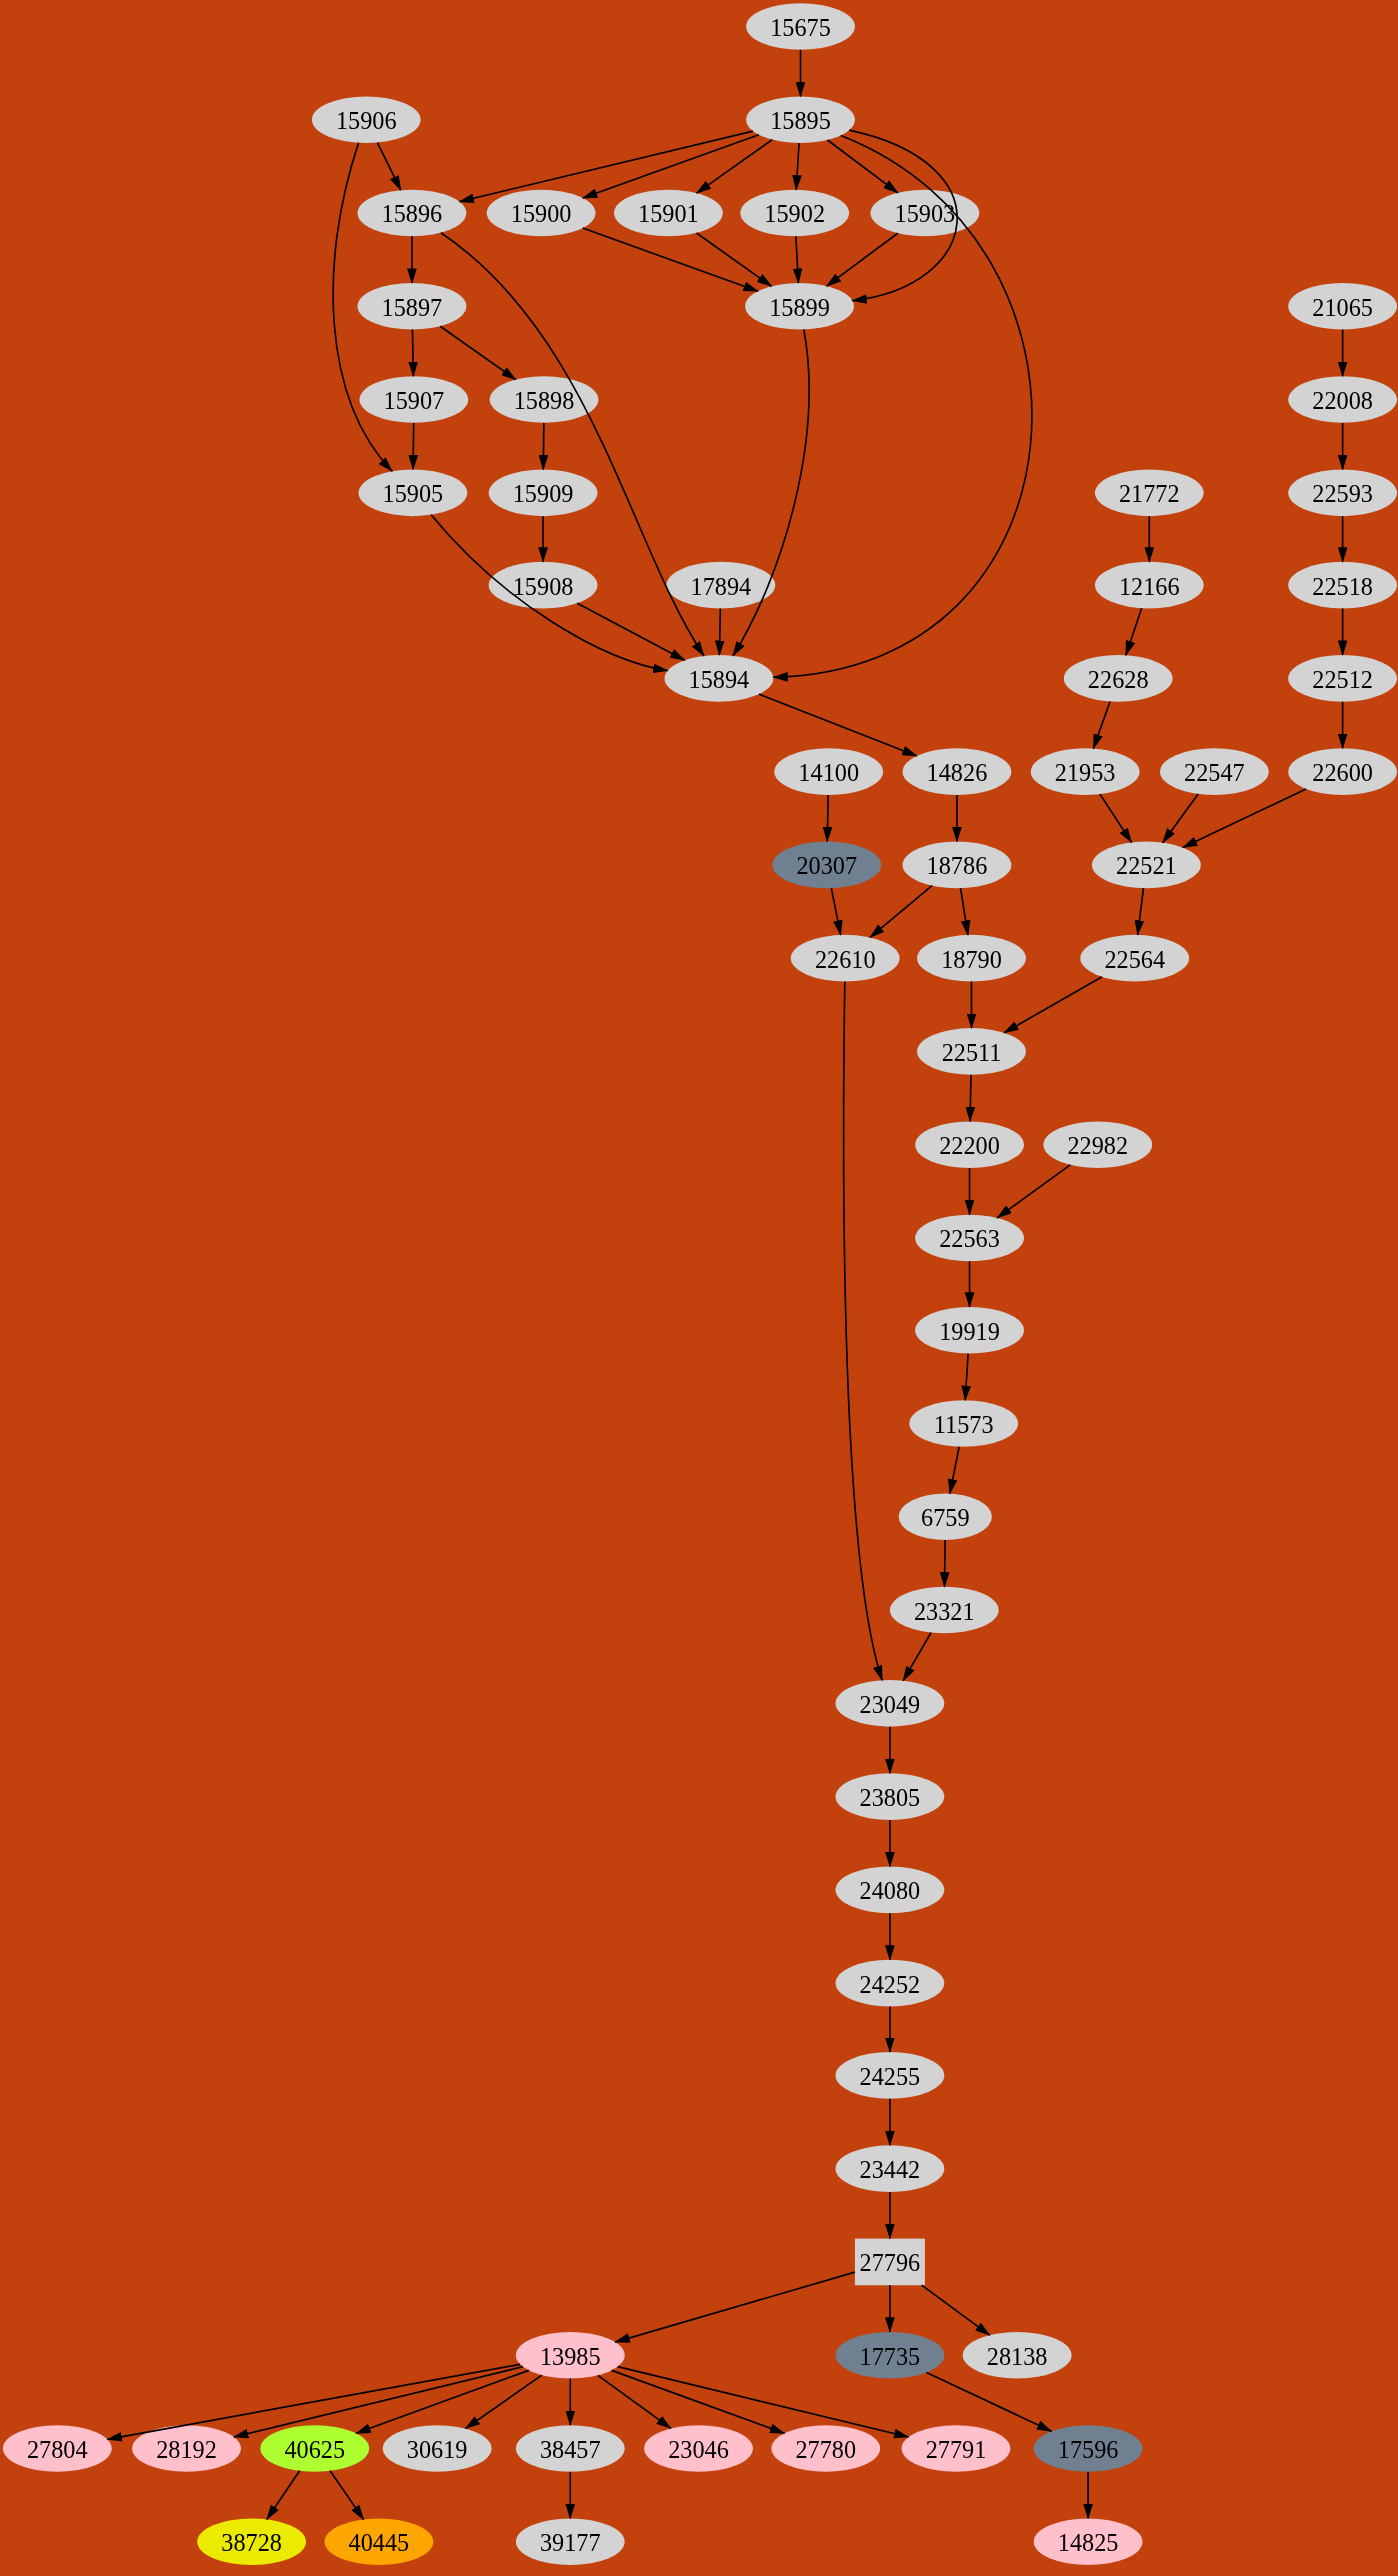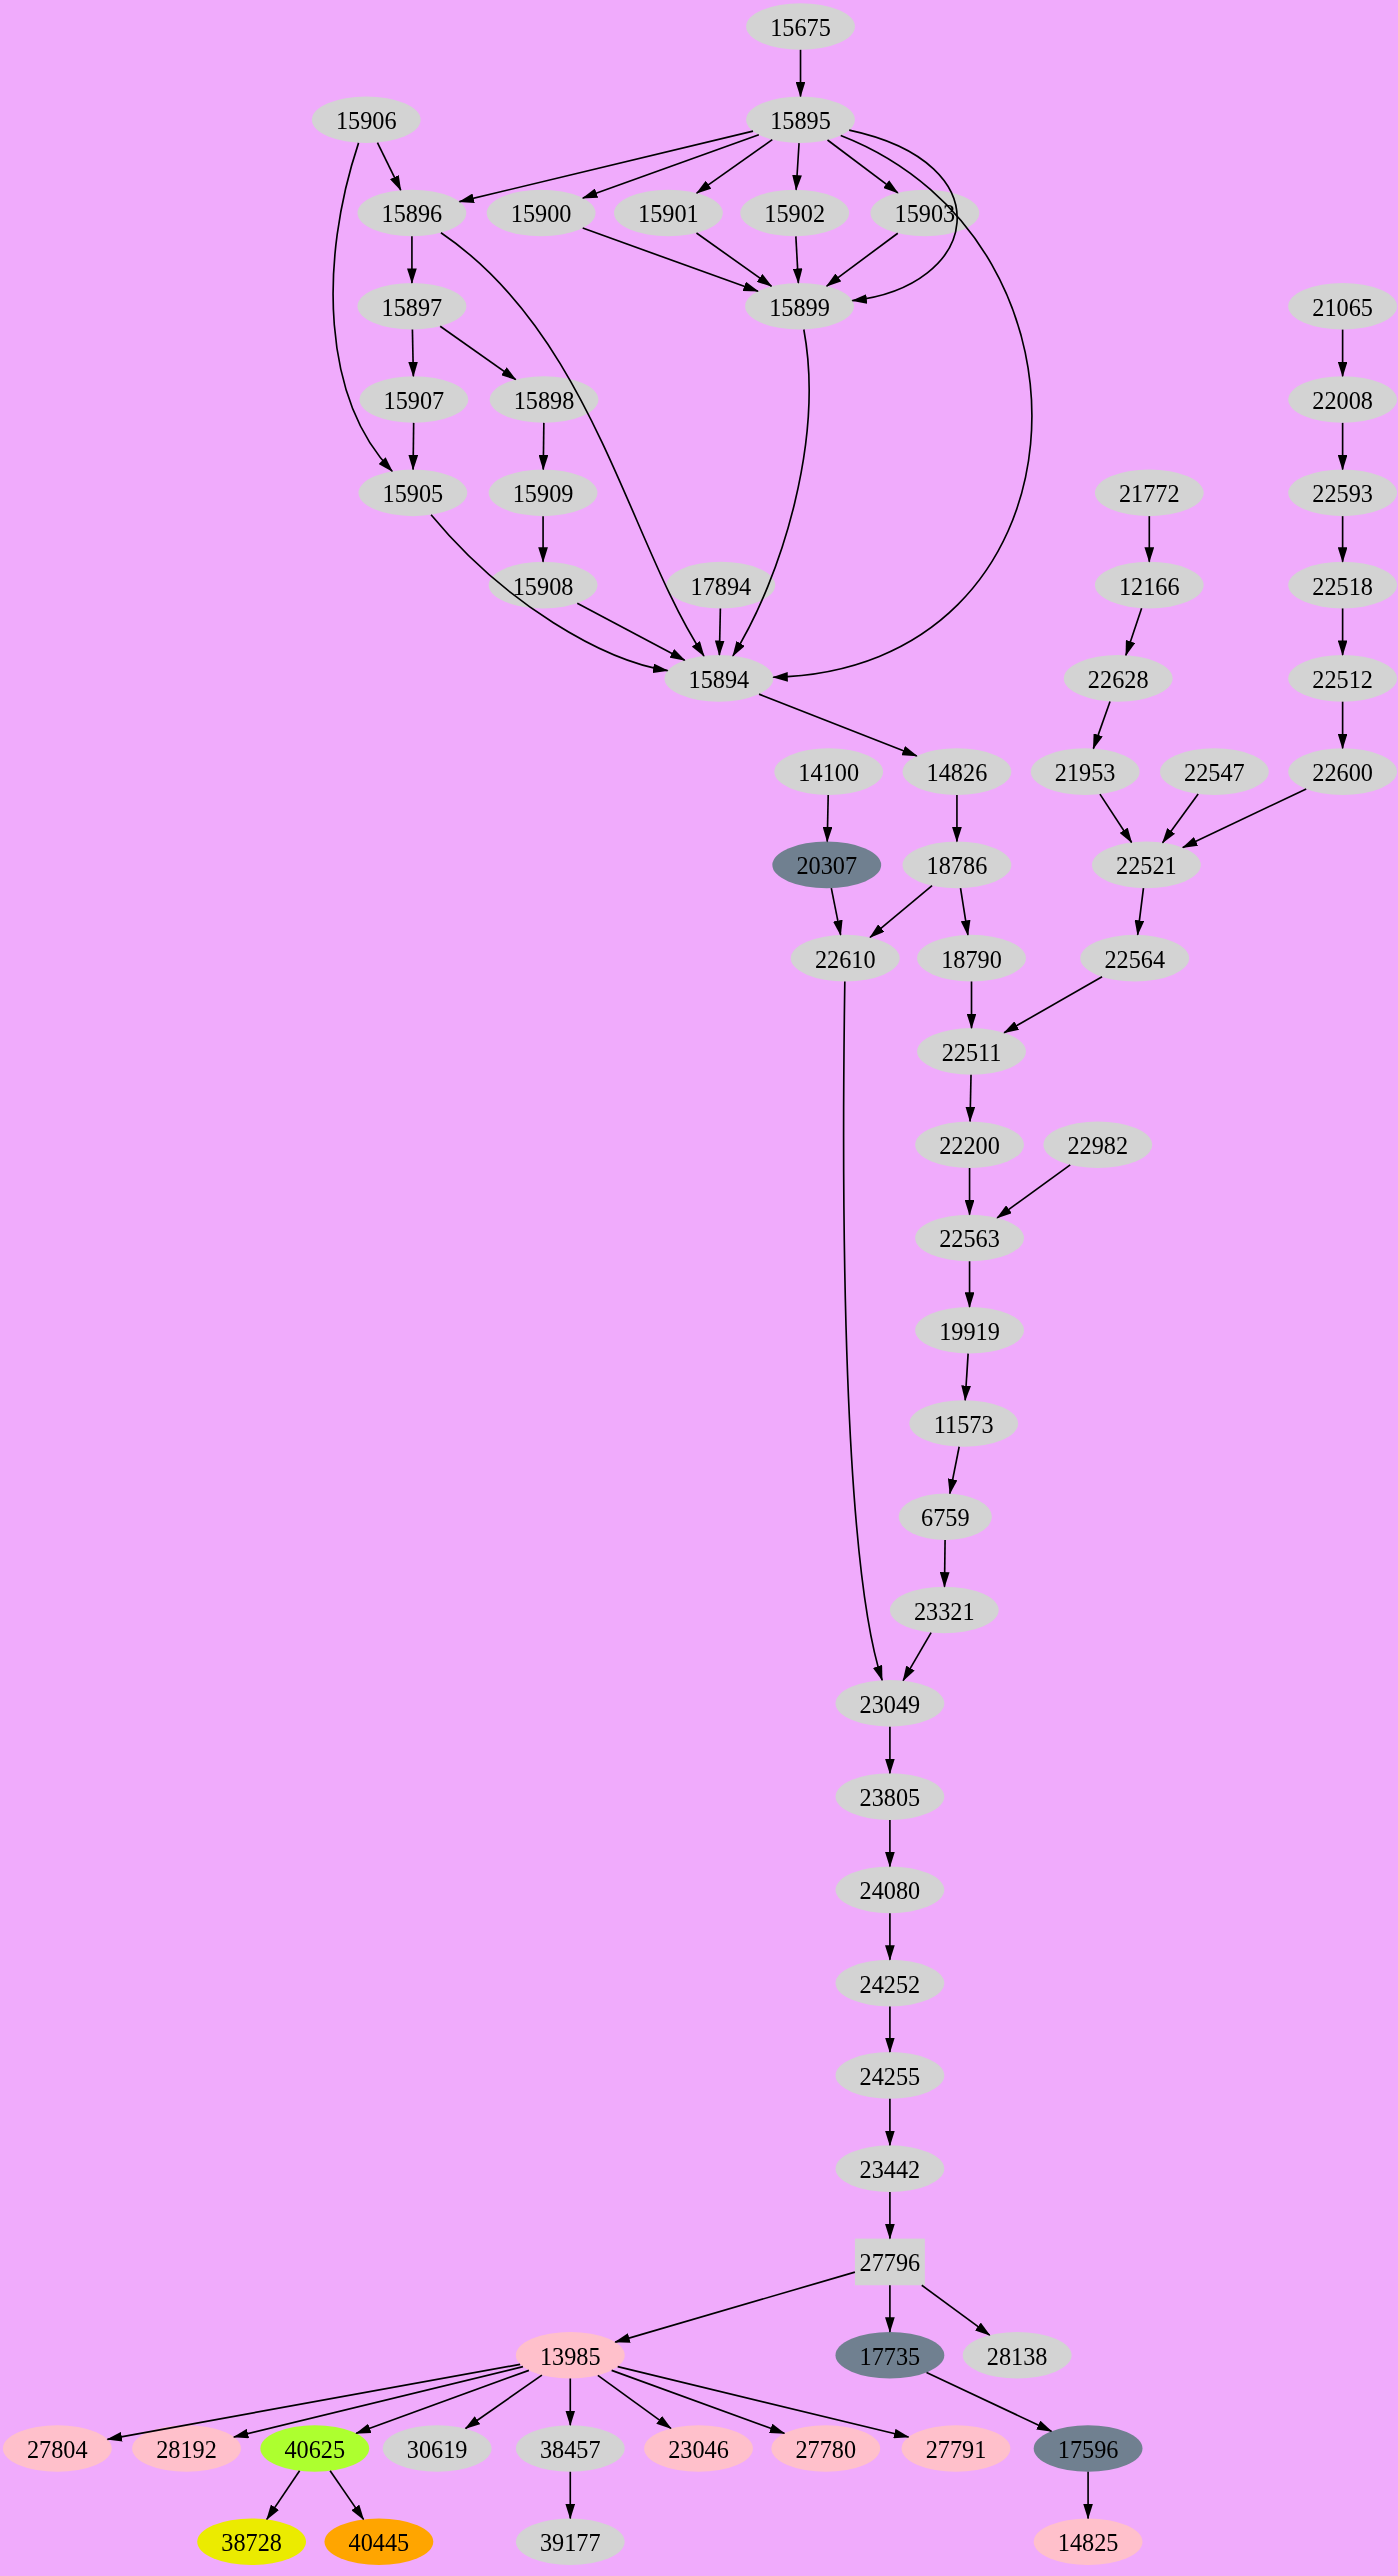--- a/index.html
+++ b/index.html
@@ -4,21 +4,21 @@
 <style>
   html, body {
     margin: 0;
     padding: 0;
     background: #ffffff;
   }
   .canvas {
     position: relative;
     width: 1398px;
     height: 2576px;
-    background: #f0abfc;
+    background: #c2410c;
     font-family: "Liberation Serif", "DejaVu Serif", serif;
   }
   svg text {
     font-family: "Liberation Serif", "DejaVu Serif", serif;
     font-size: 25px;
     fill: #000000;
   }
 </style>
 </head>
 <body>

